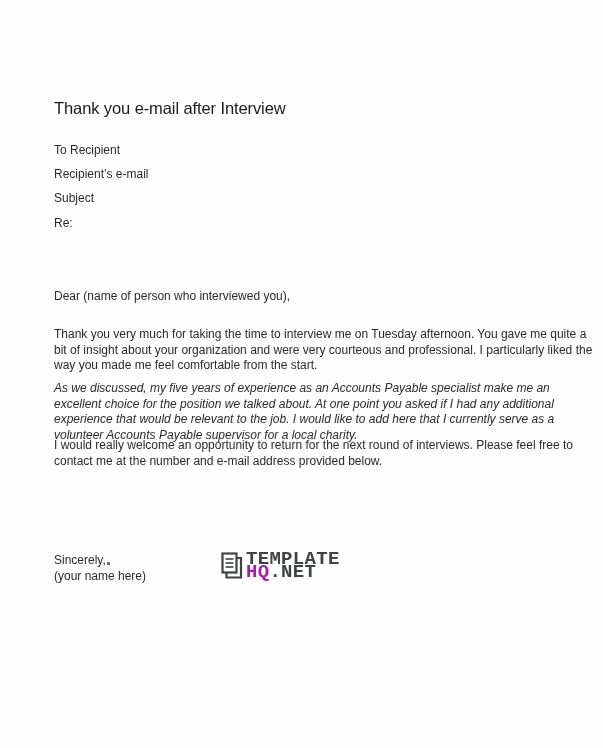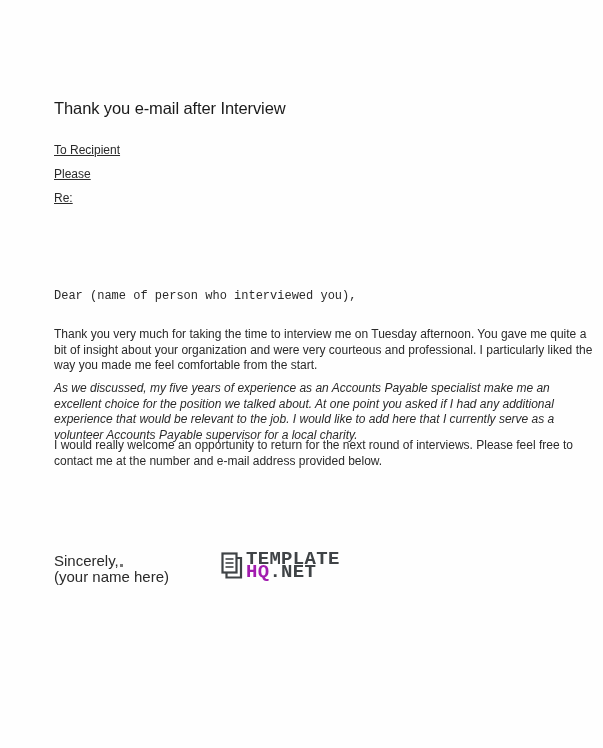--- a/index.html
+++ b/index.html
@@ -27,44 +27,43 @@
       font-size: 16.5px;
       color: #1a1a1a;
       letter-spacing: -0.1px;
       white-space: nowrap;
     }
     .header-fields {
       position: absolute;
       left: 54px;
       top: 143px;
       font-size: 12px;
-      text-decoration: underline;
     }
     .header-field {
       height: 24.2px;
       line-height: 15px;
       white-space: nowrap;
     }
     .body-text {
       position: absolute;
       left: 54px;
       width: 540px;
       font-size: 12px;
       line-height: 15.6px;
       color: #2a2a2a;
     }
-    .greeting { top: 289px; white-space: nowrap; font-family: Liberation Mono, monospace; }
+    .greeting { top: 289px; white-space: nowrap; }
     .para1 { top: 327px; }
     .para2 { top: 381px; font-style: italic; }
     .para3 { top: 438px; }
     .signoff {
       position: absolute;
       left: 54px;
       top: 553px;
-      font-size: 15px;
+      font-size: 12px;
       line-height: 15.6px;
     }
     .signoff .mark {
       display: inline-block;
       width: 3px; height: 3px;
       background: #777;
       margin-left: 1px;
       vertical-align: -1px;
     }
     .logo {
@@ -95,21 +94,22 @@
   </style>
 </head>
 <body>
 
 <div class="page">
 
   <div class="title">Thank you e-mail after Interview</div>
 
   <div class="header-fields">
     <div class="header-field">To Recipient</div>
-    <div class="header-field">Please</div>
+    <div class="header-field">Recipient’s e-mail</div>
+    <div class="header-field">Subject</div>
     <div class="header-field">Re:</div>
   </div>
 
   <div class="body-text greeting">Dear (name of person who interviewed you),</div>
 
   <div class="body-text para1">Thank you very much for taking the time to interview me on Tuesday afternoon. You gave me quite a bit of insight about your organization and were very courteous and professional. I particularly liked the way you made me feel comfortable from the start.</div>
   <div class="body-text para2">As we discussed, my five years of experience as an Accounts Payable specialist make me an excellent choice for the position we talked about. At one point you asked if I had any additional experience that would be relevant to the job. I would like to add here that I currently serve as a volunteer Accounts Payable supervisor for a local charity.</div>
   <div class="body-text para3">I would really welcome an opportunity to return for the next round of interviews. Please feel free to contact me at the number and e-mail address provided below.</div>
 
   <div class="signoff">

